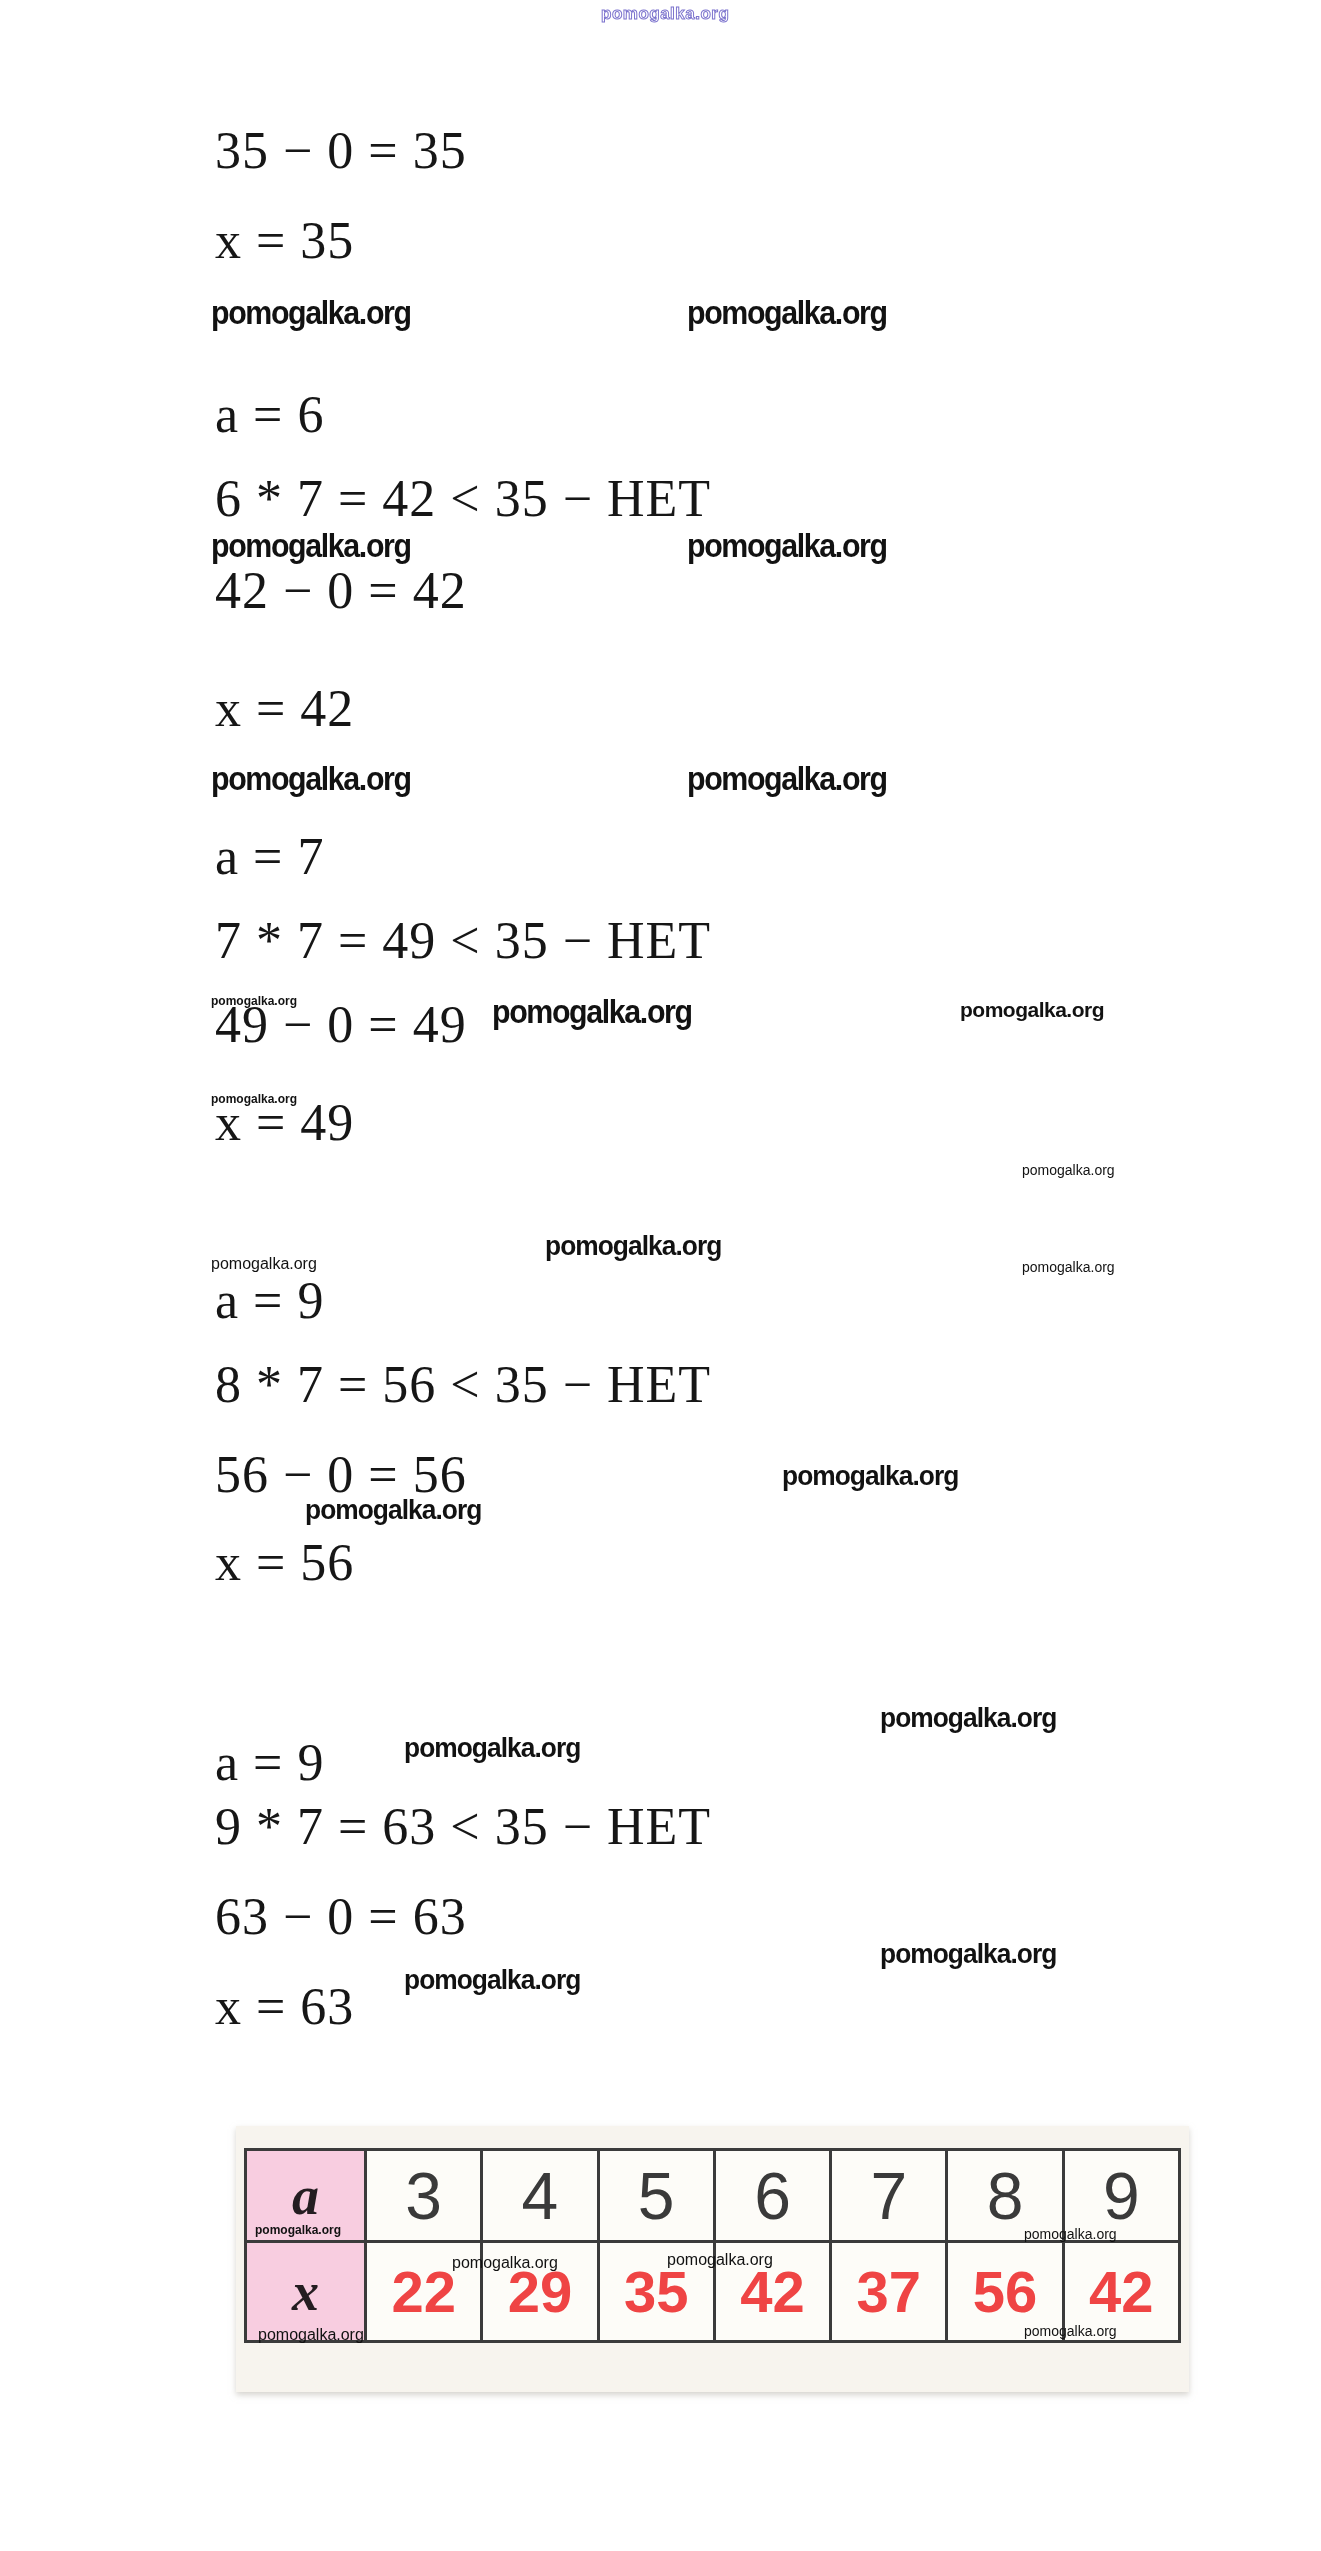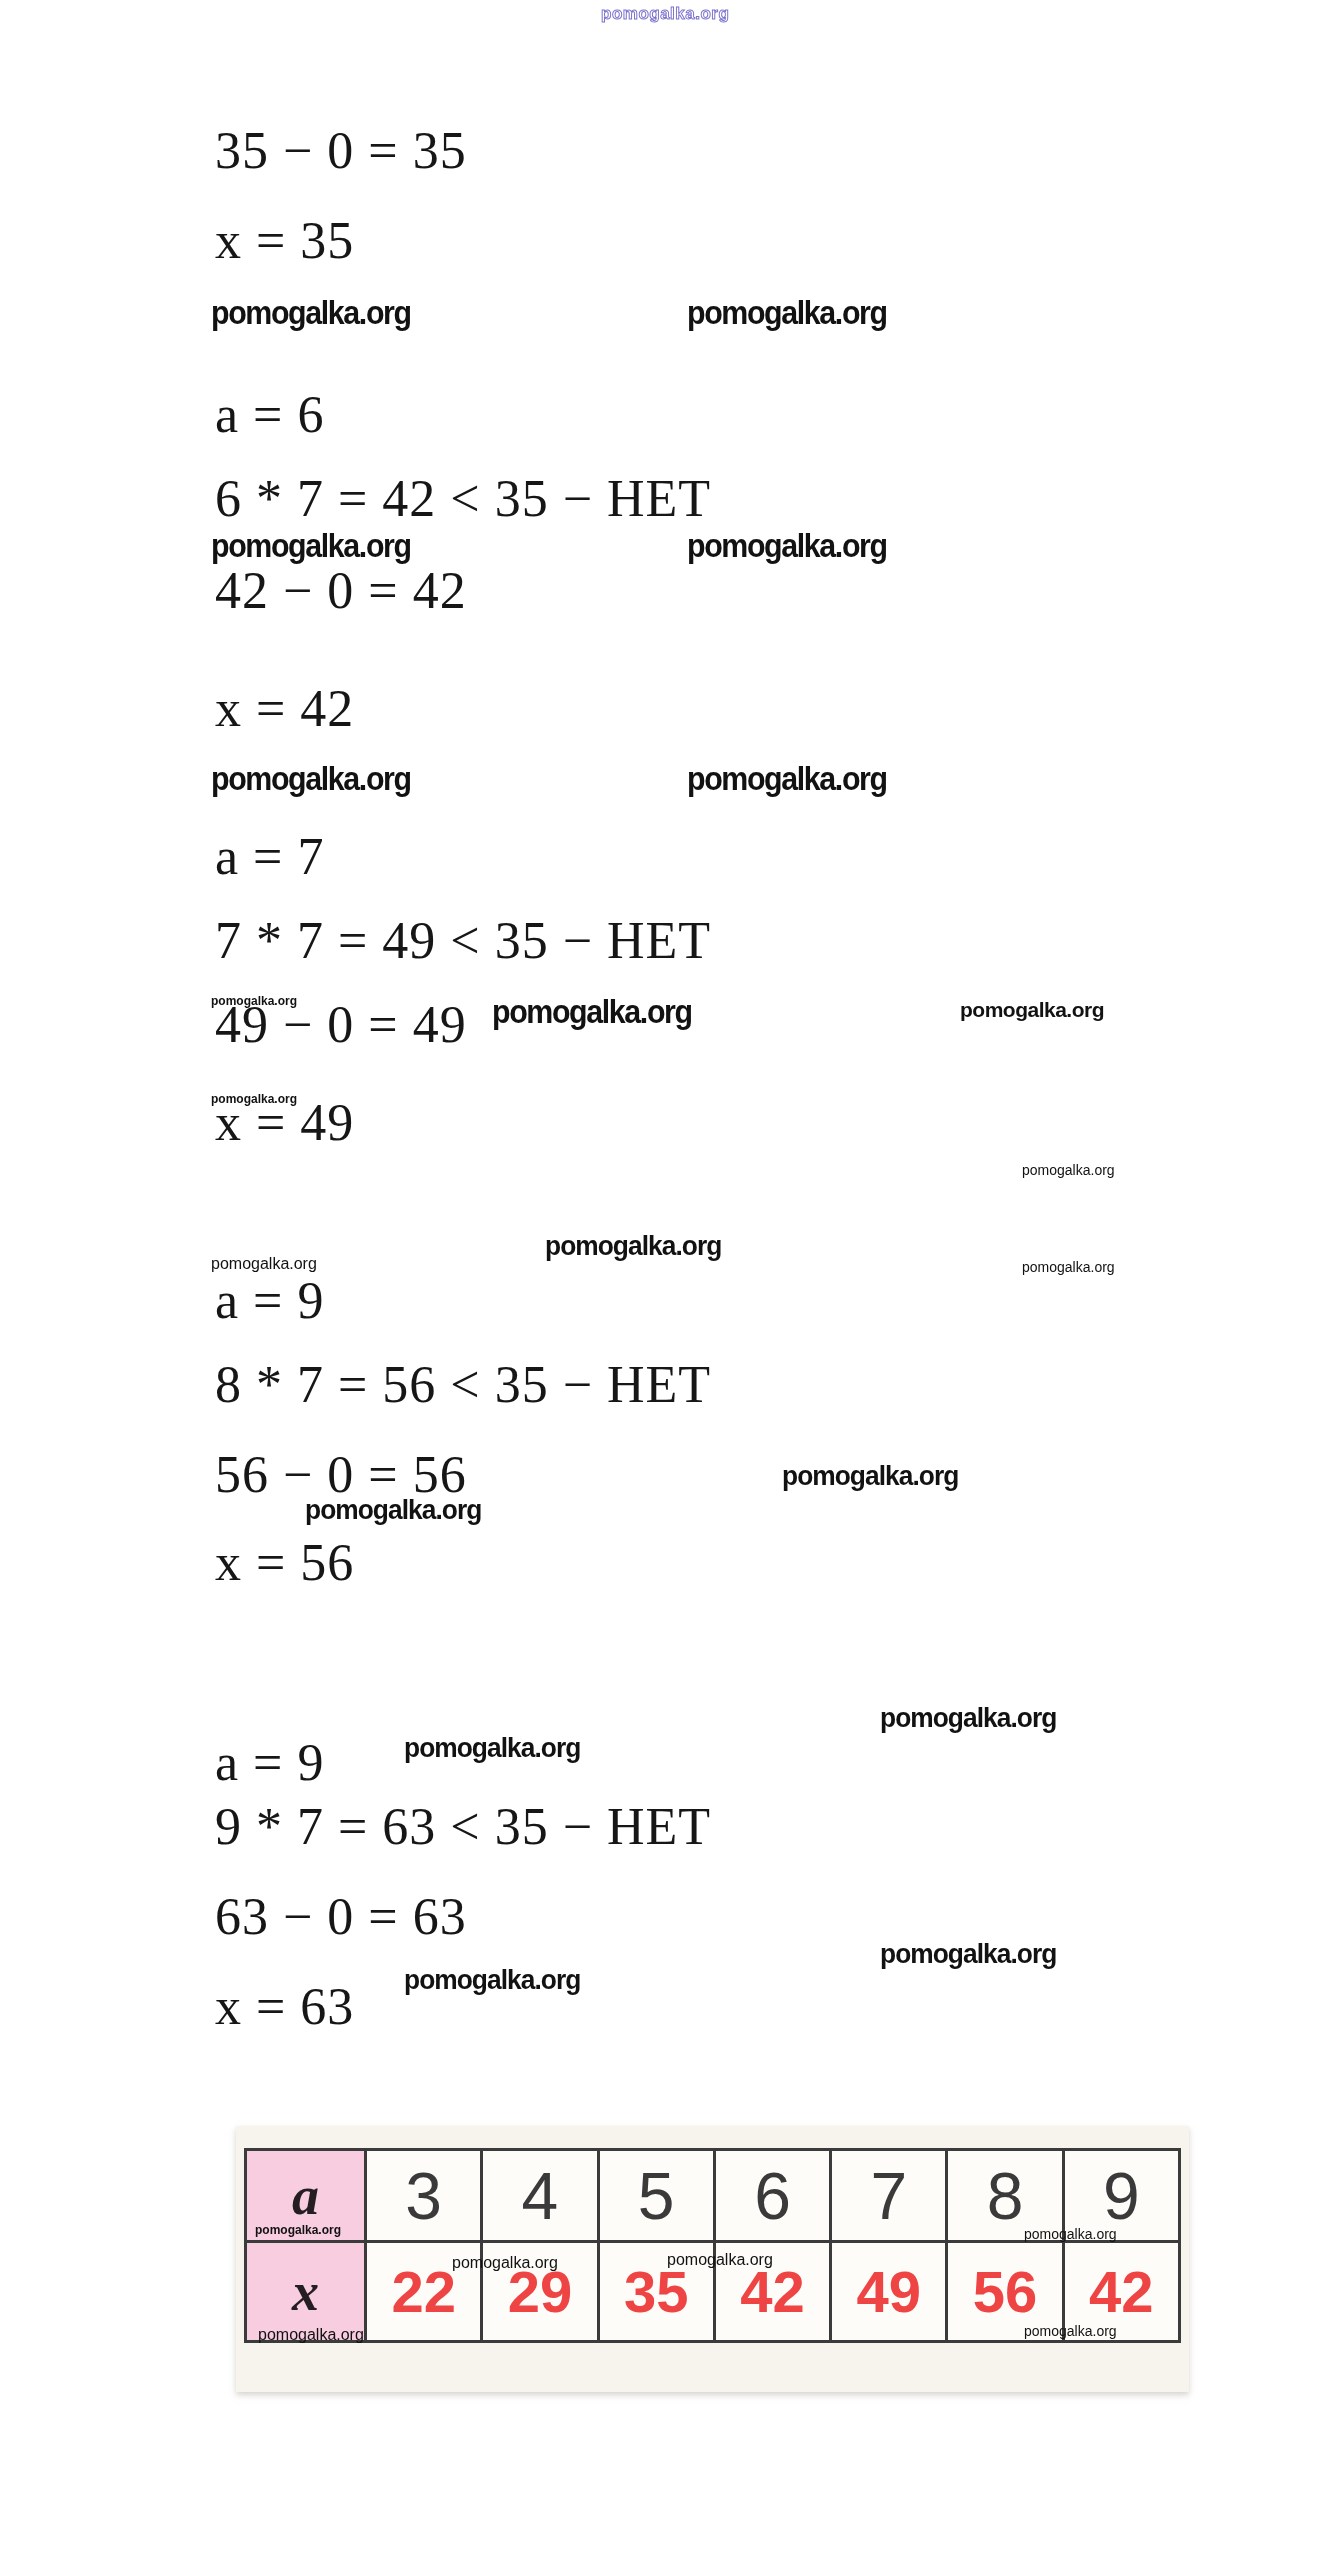--- a/index.html
+++ b/index.html
@@ -118,21 +118,21 @@
       <td class="num">7</td>
       <td class="num">8</td>
       <td class="num">9</td>
     </tr>
     <tr class="row-x">
       <td class="hdr">x</td>
       <td class="num">22</td>
       <td class="num">29</td>
       <td class="num">35</td>
       <td class="num">42</td>
-      <td class="num">49</td>
+      <td class="num">37</td>
       <td class="num">56</td>
       <td class="num">42</td>
     </tr>
   </tbody>
     </table>
 
   <div class="tbl-wm wm-t" style="left:19px;top:97px;">pomogalka.org</div>
   <div class="tbl-wm wm-s16" style="left:22px;top:200px;">pomogalka.org</div>
   <div class="tbl-wm wm-s16" style="left:216px;top:128px;">pomogalka.org</div>
   <div class="tbl-wm wm-s16" style="left:431px;top:125px;">pomogalka.org</div>

